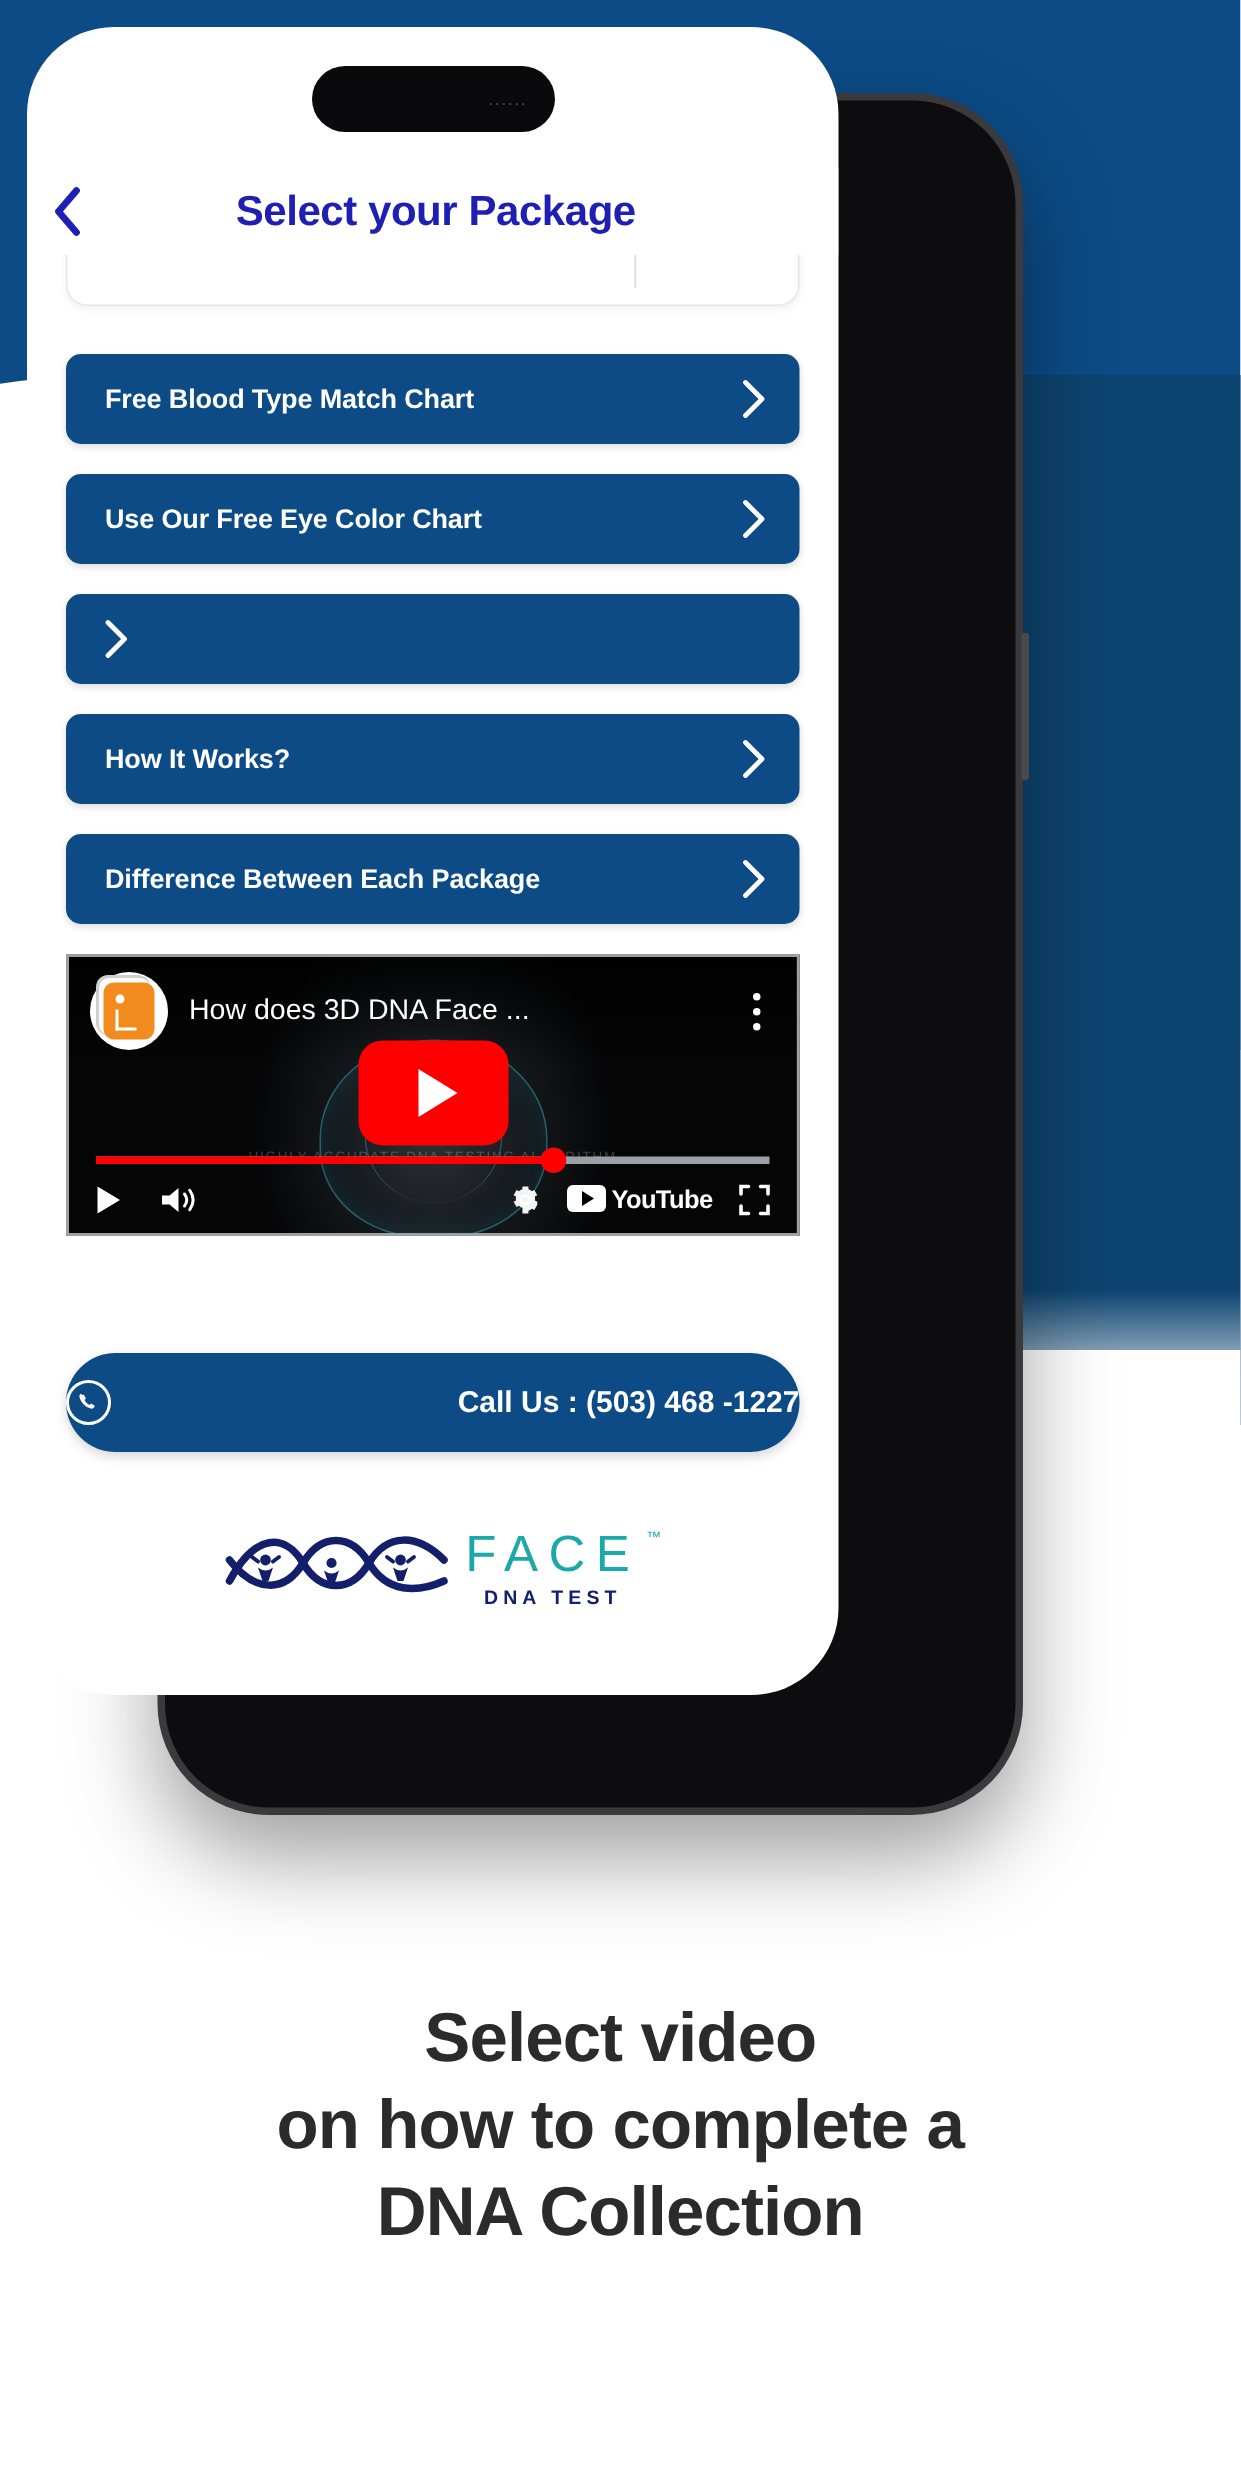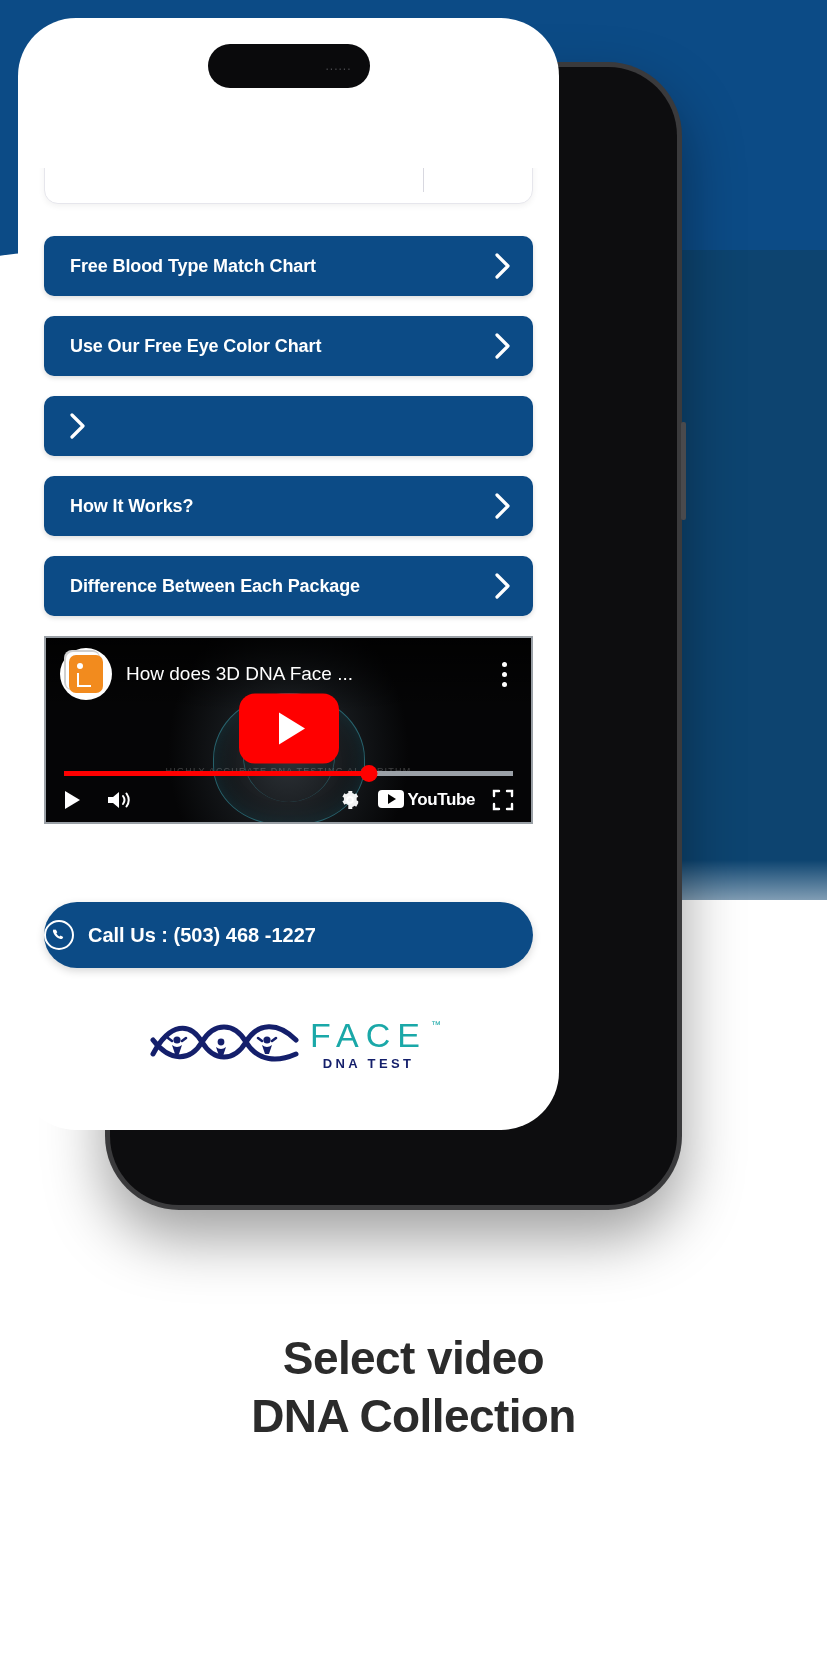--- a/index.html
+++ b/index.html
@@ -280,21 +280,21 @@
     margin-left:2px;
   }
   #yt-logo .ytword{ color:#ffffff; font-size:17px; font-weight:bold; letter-spacing:-0.4px; }
 
   
   #call-btn{
     margin:78px 26px 0 26px;
     height:66px;
     background:#0c4b86;
     border-radius:33px;
-    display:flex; align-items:center; justify-content:flex-start;
+    display:flex; align-items:center; justify-content:space-between;
     gap:14px;
     cursor:pointer;
     box-shadow:0 3px 8px rgba(0,0,0,0.16);
   }
   #call-icon{
     width:30px; height:30px; border-radius:50%;
     border:2px solid #ffffff;
     display:flex; align-items:center; justify-content:center;
   }
   #call-btn .label{ color:#ffffff; font-size:20px; font-weight:bold; }
@@ -500,19 +500,28 @@
         </svg>
       </span>
       <span id="brand-text">
         <span id="brand-face"><span>FACE</span><span class="tm">™</span></span>
         <span id="brand-sub">DNA TEST</span>
       </span>
     </div>
 
   </div>
 
+  <div id="app-header">
+    <div id="back-chevron">
+      <svg width="22" height="34" viewBox="0 0 22 34">
+        <path d="M17 3 L5 17 L17 31" stroke="#1f1fb4" stroke-width="4.5" fill="none" stroke-linecap="round" stroke-linejoin="round"></path>
+      </svg>
+    </div>
+    <div id="page-title">Select your Package</div>
+  </div>
 
 </div>
 
 <div id="caption">
   <div>Select video</div>
+  <div>on how to complete a</div>
   <div>DNA Collection</div>
 </div>
 
 </body></html>

